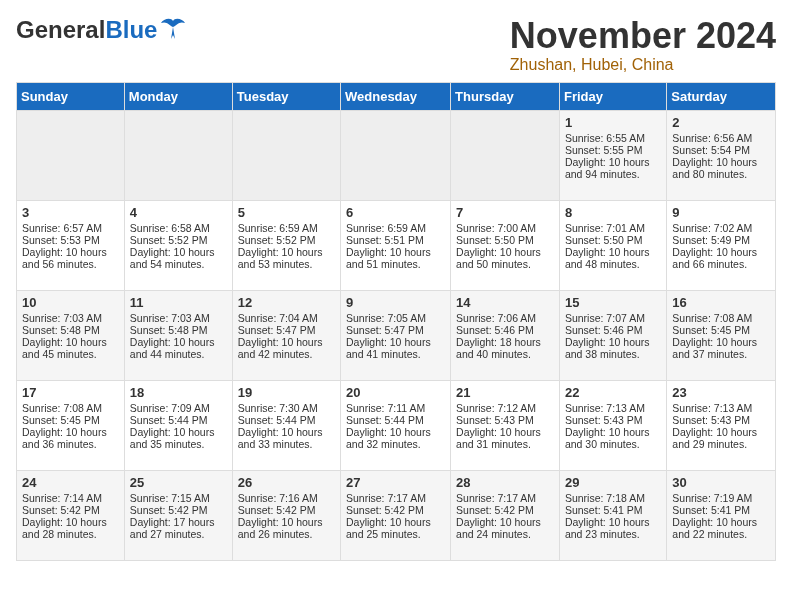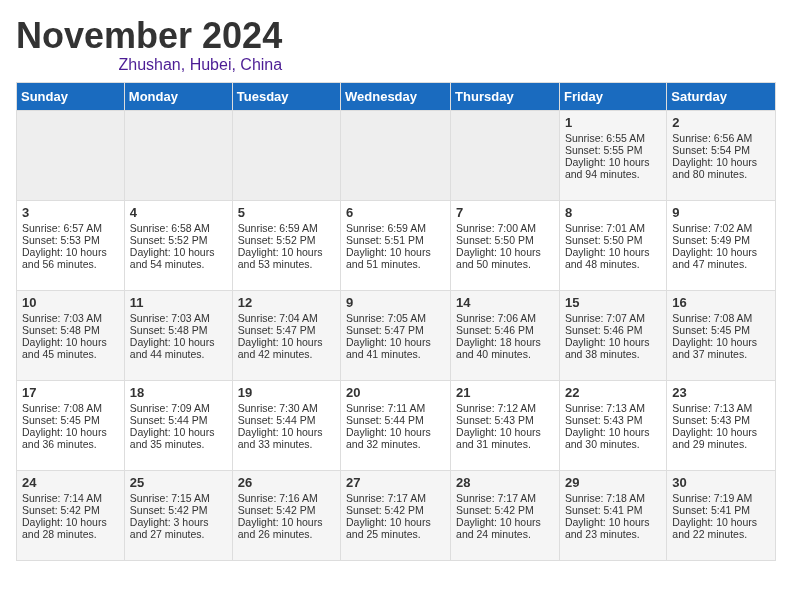--- a/index.html
+++ b/index.html
@@ -19,31 +19,30 @@
     .logo {
       display: flex;
       flex-direction: column;
       align-items: flex-start;
     }
     .logo-wrapper {
       display: flex;
       align-items: center;
     }
     .title-block {
-      text-align: right;
     }
     .month-title {
       font-size: 36px;
       font-weight: bold;
       color: #333;
       line-height: 1.1;
     }
     .location {
       font-size: 16px;
-      color: #4c1d95;
+      color: #a16207;
     }
     table {
       width: 100%;
       border-collapse: collapse;
     }
     thead th {
       background: #1a6bbf;
       color: #fff;
       font-size: 13px;
       font-weight: bold;
@@ -71,20 +70,30 @@
       margin-bottom: 2px;
     }
     .cell-empty {
       background: #eee !important;
     }
   </style>
 </head>
 <body>
 
 <div class="header">
+  <div class="logo">
+    <div class="logo-wrapper">
+      <span style="font-size:24px; font-weight:bold; color:#333;">General</span>
+      <span style="font-size:24px; font-weight:bold; color:#1a6bbf;">Blue</span>
+      <svg width="28" height="22" viewBox="0 0 28 22" style="margin-left:2px;margin-bottom:4px;">
+        <path d="M14 4 C16 0, 24 2, 26 6 C20 4, 18 8, 14 10 C10 8, 8 4, 2 6 C4 2, 12 0, 14 4Z" fill="#1a6bbf"></path>
+        <path d="M14 10 L12 22 L14 18 L16 22 Z" fill="#1a6bbf"></path>
+      </svg>
+    </div>
+  </div>
   <div class="title-block">
     <div class="month-title">November 2024</div>
     <div class="location">Zhushan, Hubei, China</div>
   </div>
 </div>
 
 <table>
   <thead>
     <tr>
     <th>Sunday</th>
@@ -106,21 +115,21 @@
         <td><span class="day-num">1</span><span>Sunrise: 6:55 AM</span><br><span>Sunset: 5:55 PM</span><br><span>Daylight: 10 hours and 94 minutes.</span></td>
         <td><span class="day-num">2</span><span>Sunrise: 6:56 AM</span><br><span>Sunset: 5:54 PM</span><br><span>Daylight: 10 hours and 80 minutes.</span></td>
       </tr>
       <tr>
         <td><span class="day-num">3</span><span>Sunrise: 6:57 AM</span><br><span>Sunset: 5:53 PM</span><br><span>Daylight: 10 hours and 56 minutes.</span></td>
         <td><span class="day-num">4</span><span>Sunrise: 6:58 AM</span><br><span>Sunset: 5:52 PM</span><br><span>Daylight: 10 hours and 54 minutes.</span></td>
         <td><span class="day-num">5</span><span>Sunrise: 6:59 AM</span><br><span>Sunset: 5:52 PM</span><br><span>Daylight: 10 hours and 53 minutes.</span></td>
         <td><span class="day-num">6</span><span>Sunrise: 6:59 AM</span><br><span>Sunset: 5:51 PM</span><br><span>Daylight: 10 hours and 51 minutes.</span></td>
         <td><span class="day-num">7</span><span>Sunrise: 7:00 AM</span><br><span>Sunset: 5:50 PM</span><br><span>Daylight: 10 hours and 50 minutes.</span></td>
         <td><span class="day-num">8</span><span>Sunrise: 7:01 AM</span><br><span>Sunset: 5:50 PM</span><br><span>Daylight: 10 hours and 48 minutes.</span></td>
-        <td><span class="day-num">9</span><span>Sunrise: 7:02 AM</span><br><span>Sunset: 5:49 PM</span><br><span>Daylight: 10 hours and 47 minutes.</span></td>
+        <td><span class="day-num">9</span><span>Sunrise: 7:02 AM</span><br><span>Sunset: 5:49 PM</span><br><span>Daylight: 10 hours and 66 minutes.</span></td>
       </tr>
       <tr>
         <td><span class="day-num">10</span><span>Sunrise: 7:03 AM</span><br><span>Sunset: 5:48 PM</span><br><span>Daylight: 10 hours and 45 minutes.</span></td>
         <td><span class="day-num">11</span><span>Sunrise: 7:03 AM</span><br><span>Sunset: 5:48 PM</span><br><span>Daylight: 10 hours and 44 minutes.</span></td>
         <td><span class="day-num">12</span><span>Sunrise: 7:04 AM</span><br><span>Sunset: 5:47 PM</span><br><span>Daylight: 10 hours and 42 minutes.</span></td>
         <td><span class="day-num">9</span><span>Sunrise: 7:05 AM</span><br><span>Sunset: 5:47 PM</span><br><span>Daylight: 10 hours and 41 minutes.</span></td>
         <td><span class="day-num">14</span><span>Sunrise: 7:06 AM</span><br><span>Sunset: 5:46 PM</span><br><span>Daylight: 18 hours and 40 minutes.</span></td>
         <td><span class="day-num">15</span><span>Sunrise: 7:07 AM</span><br><span>Sunset: 5:46 PM</span><br><span>Daylight: 10 hours and 38 minutes.</span></td>
         <td><span class="day-num">16</span><span>Sunrise: 7:08 AM</span><br><span>Sunset: 5:45 PM</span><br><span>Daylight: 10 hours and 37 minutes.</span></td>
       </tr>
@@ -128,21 +137,21 @@
         <td><span class="day-num">17</span><span>Sunrise: 7:08 AM</span><br><span>Sunset: 5:45 PM</span><br><span>Daylight: 10 hours and 36 minutes.</span></td>
         <td><span class="day-num">18</span><span>Sunrise: 7:09 AM</span><br><span>Sunset: 5:44 PM</span><br><span>Daylight: 10 hours and 35 minutes.</span></td>
         <td><span class="day-num">19</span><span>Sunrise: 7:30 AM</span><br><span>Sunset: 5:44 PM</span><br><span>Daylight: 10 hours and 33 minutes.</span></td>
         <td><span class="day-num">20</span><span>Sunrise: 7:11 AM</span><br><span>Sunset: 5:44 PM</span><br><span>Daylight: 10 hours and 32 minutes.</span></td>
         <td><span class="day-num">21</span><span>Sunrise: 7:12 AM</span><br><span>Sunset: 5:43 PM</span><br><span>Daylight: 10 hours and 31 minutes.</span></td>
         <td><span class="day-num">22</span><span>Sunrise: 7:13 AM</span><br><span>Sunset: 5:43 PM</span><br><span>Daylight: 10 hours and 30 minutes.</span></td>
         <td><span class="day-num">23</span><span>Sunrise: 7:13 AM</span><br><span>Sunset: 5:43 PM</span><br><span>Daylight: 10 hours and 29 minutes.</span></td>
       </tr>
       <tr>
         <td><span class="day-num">24</span><span>Sunrise: 7:14 AM</span><br><span>Sunset: 5:42 PM</span><br><span>Daylight: 10 hours and 28 minutes.</span></td>
-        <td><span class="day-num">25</span><span>Sunrise: 7:15 AM</span><br><span>Sunset: 5:42 PM</span><br><span>Daylight: 3 hours and 27 minutes.</span></td>
+        <td><span class="day-num">25</span><span>Sunrise: 7:15 AM</span><br><span>Sunset: 5:42 PM</span><br><span>Daylight: 17 hours and 27 minutes.</span></td>
         <td><span class="day-num">26</span><span>Sunrise: 7:16 AM</span><br><span>Sunset: 5:42 PM</span><br><span>Daylight: 10 hours and 26 minutes.</span></td>
         <td><span class="day-num">27</span><span>Sunrise: 7:17 AM</span><br><span>Sunset: 5:42 PM</span><br><span>Daylight: 10 hours and 25 minutes.</span></td>
         <td><span class="day-num">28</span><span>Sunrise: 7:17 AM</span><br><span>Sunset: 5:42 PM</span><br><span>Daylight: 10 hours and 24 minutes.</span></td>
         <td><span class="day-num">29</span><span>Sunrise: 7:18 AM</span><br><span>Sunset: 5:41 PM</span><br><span>Daylight: 10 hours and 23 minutes.</span></td>
         <td><span class="day-num">30</span><span>Sunrise: 7:19 AM</span><br><span>Sunset: 5:41 PM</span><br><span>Daylight: 10 hours and 22 minutes.</span></td>
       </tr>
     </tbody>
 </table>
 
 </body></html>

